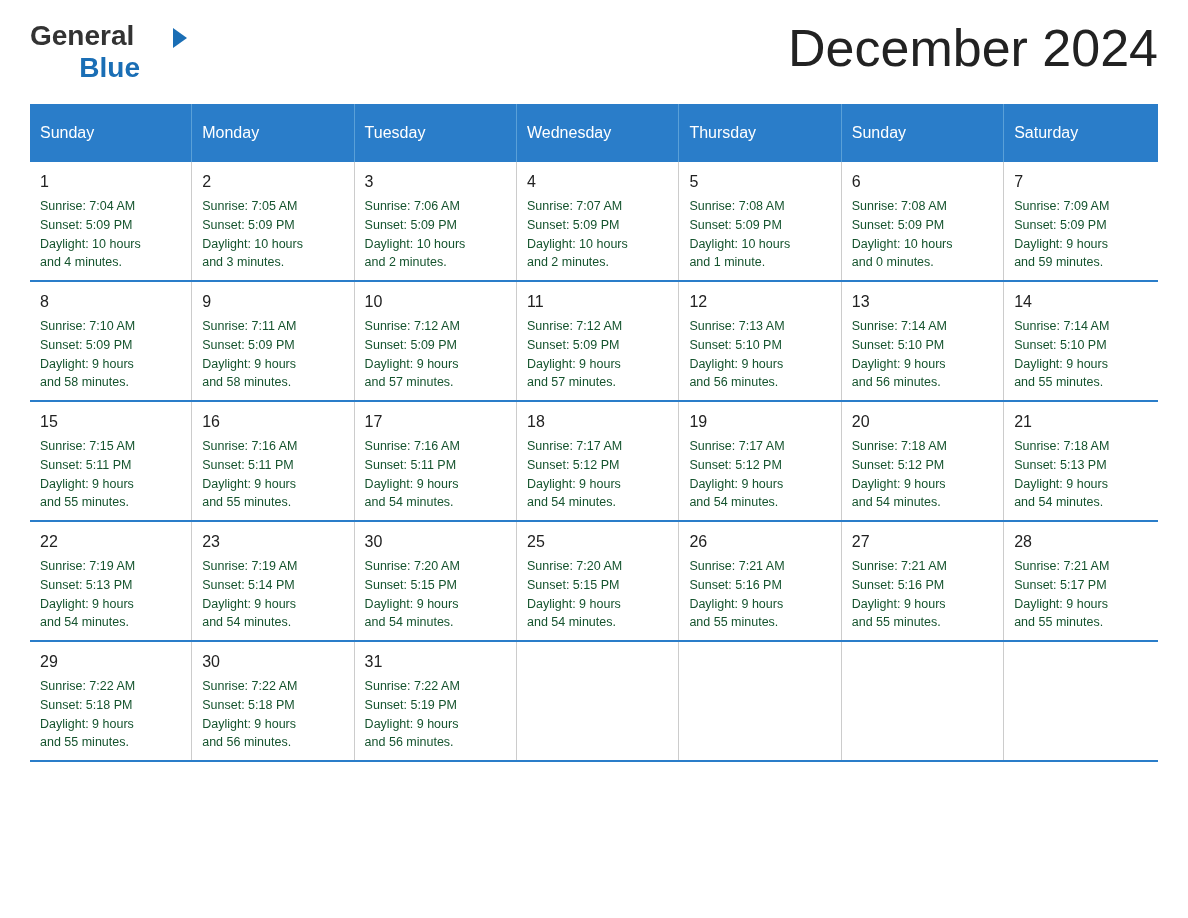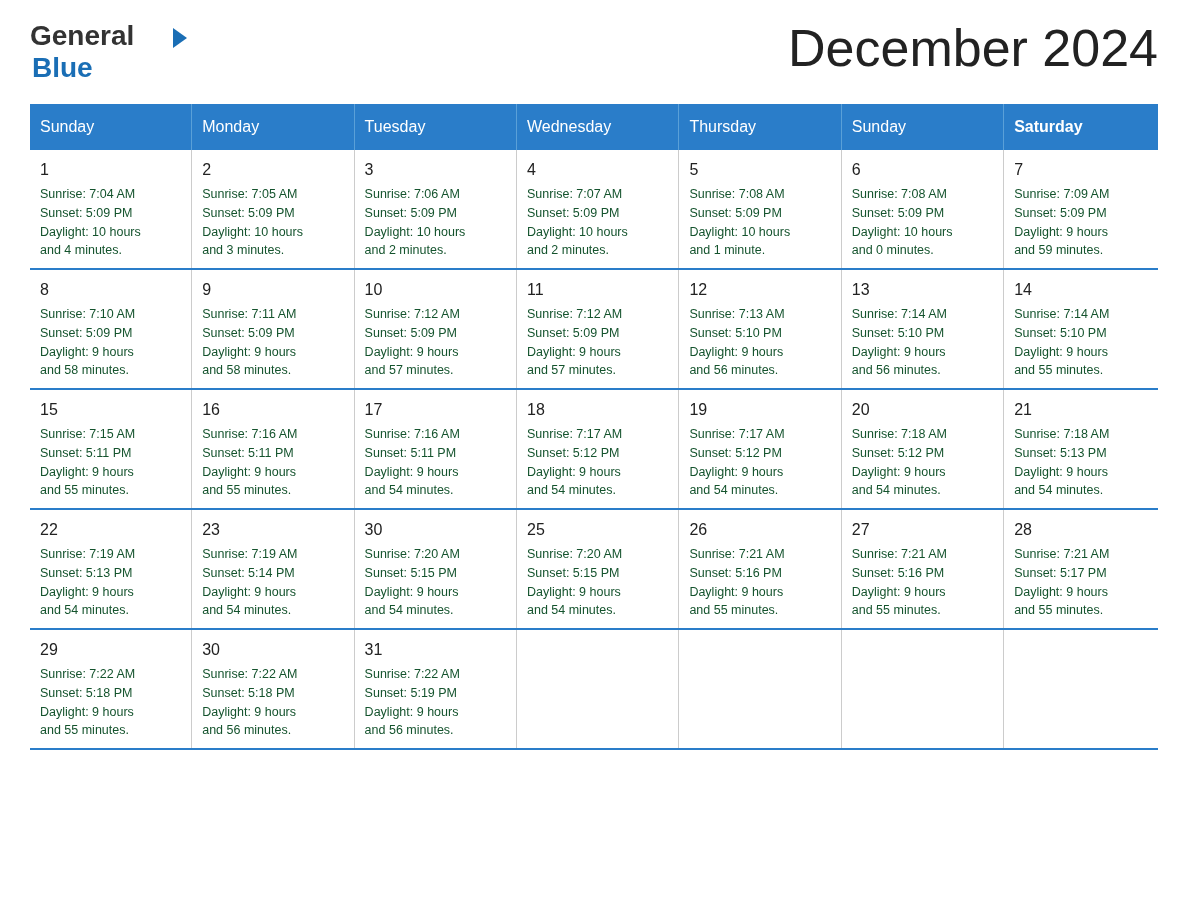--- a/index.html
+++ b/index.html
@@ -40,21 +40,21 @@
       display: flex;
       flex-direction: column;
     }
     .logo-row1 {
       display: flex;
       align-items: center;
       gap: 36px;
     }
     .logo-row2 {
       display: flex;
-      justify-content: flex-start;
+      justify-content: center;
     }
     .title-block {
       text-align: right;
     }
     .title-block h1 {
       font-size: 52px;
       font-weight: normal;
       color: #222;
       line-height: 1.1;
     }
@@ -67,29 +67,28 @@
     table {
       width: 100%;
       border-collapse: collapse;
       font-size: 13.5px;
     }
     thead tr {
       background-color: #2a7dc9;
       color: white;
     }
     thead th {
-      padding: 14px 10px;
+      padding: 20px 10px;
       text-align: left;
       font-weight: normal;
       font-size: 16px;
       border-right: 1px solid #5aa0d8;
     }
     thead th:last-child {
       border-right: none;
-      font-weight: bold;
     }
     tbody tr {
       border-bottom: 2px solid #2a7dc9;
     }
     tbody td {
       padding: 8px 10px;
       vertical-align: top;
       border-right: 1px solid #ccc;
       color: #333;
       line-height: 1.5;

